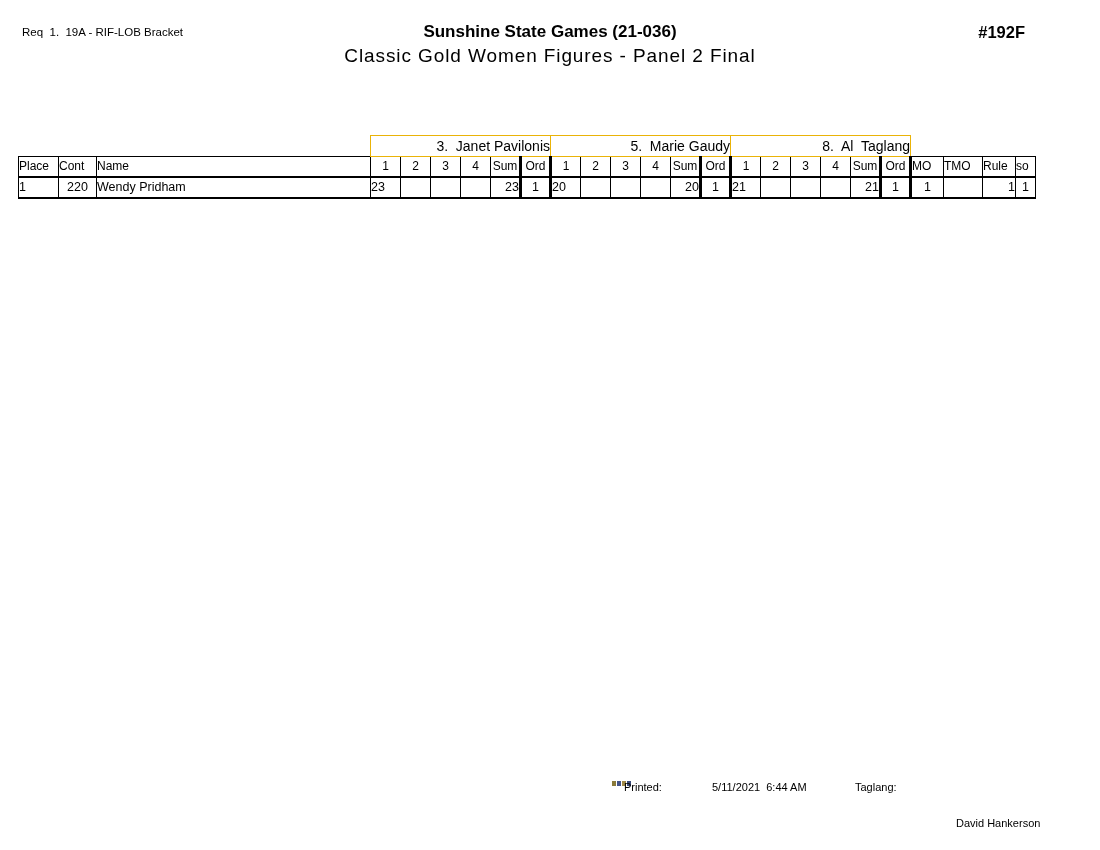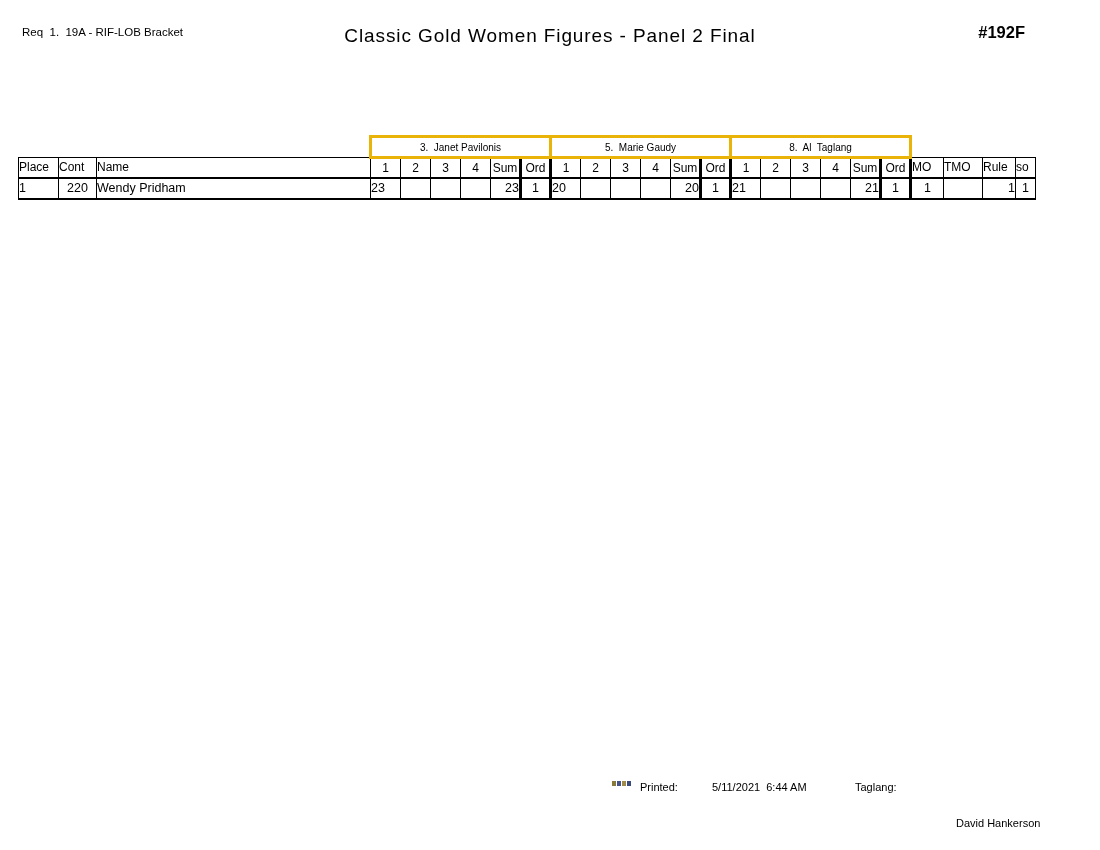--- a/index.html
+++ b/index.html
@@ -25,53 +25,54 @@
     border-collapse:collapse; table-layout:fixed; font-size:12px;
   }
   table.results td, table.results th {
     padding:0; font-weight:normal; overflow:hidden; height:20px; vertical-align:middle;
   }
   tr.judge-row td { height:21px; }
   tr.data-row  td { height:21px; font-size:12.5px; }
 
   .nb   { border:none; }
   .b    { border:1px solid #000; }
-  .jbox { border:3px solid #eab308; text-align:center; padding-left:5px; font-size:10px; }
+  .jbox { border:1px solid #eab308; text-align:right; padding-left:5px; font-size:14px; }
   .ord  { border-left:3px solid #000; border-right:3px solid #000; }
   tr.data-row td { border-top:2px solid #000; border-bottom:2px solid #000; }
 
   .tl  { text-align:left;  padding-left:3px;margin-left:32px; }
   .tl2 { text-align:left;  padding-left:5px; }
   .tl3 { text-align:left;  padding-left:7px; }
   .tc  { text-align:center; }
   .trr { text-align:right; padding-right:3px; }
   .trr2{ text-align:right; padding-right:4px; }
   .bold{ font-weight:bold; }
 
   
   .footer { position:absolute; left:0; top:781px; width:100%; height:20px; font-size:11px; }
   .footer span { position:absolute; top:0; }
   .wm { left:612px; top:3px; display:inline-flex; gap:1px; }
   .wm i { display:block; width:4px; height:5px; }
   .wm .w1 { background:#8a7a3a; } .wm .w2 { background:#44548a; }
   .wm .w3 { background:#a08a4a; } .wm .w4 { background:#3a4a7a; }
-  .printed-label { left:640px; }
+  .printed-label { left:624px; }
   .printed-value { left:712px;text-align:center; }
   .scorer-label  { left:855px; }
   .scorer-value  { left:956px;margin-top:36px; }
 </style>
 </head>
 <body>
 
 <div class="page">
 
   <div class="req-line pre">Req  1.  19A - RIF-LOB Bracket</div>
   <div class="doc-number">#192F</div>
 
   <div class="titles">
+    <div class="t-event">Sunshine State Games (21-036)</div>
     <div class="t-division">Classic Gold Women Figures - Panel 2 Final</div>
   </div>
 
   <table class="results">
     <colgroup>
       <col style="width:40px">
         <col style="width:38px">
         <col style="width:274px">
       <col style="width:30px">
         <col style="width:30px">

